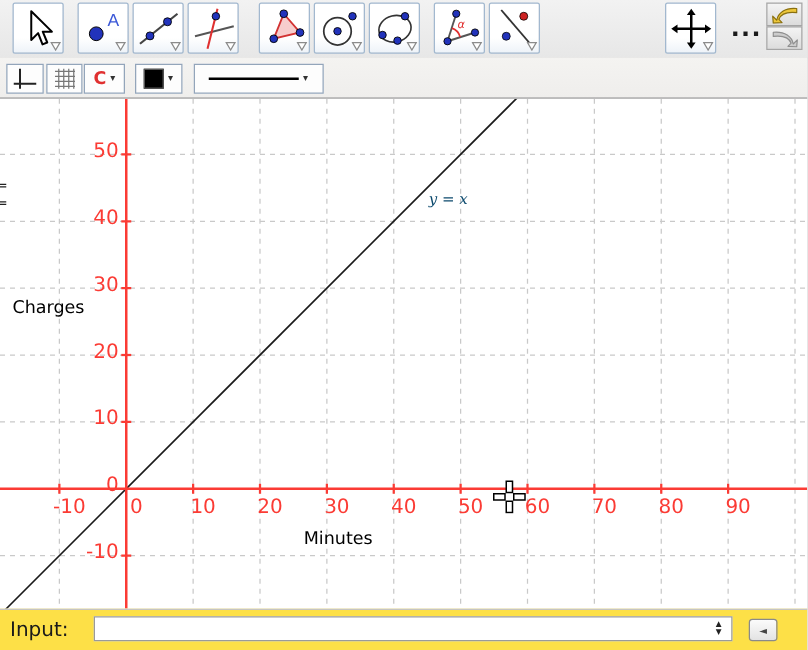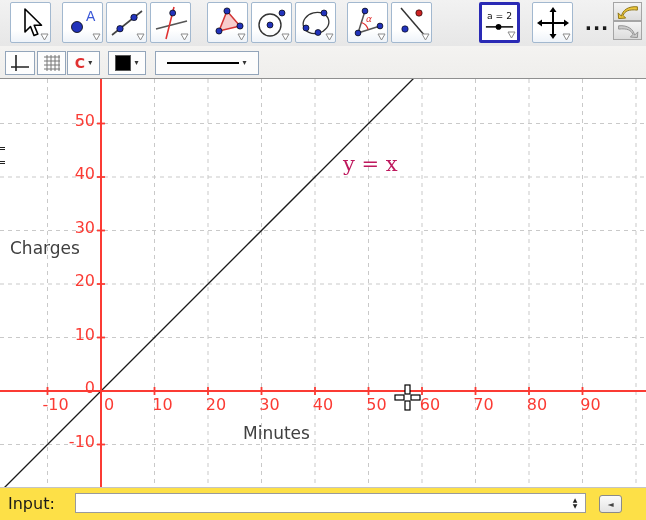--- a/index.html
+++ b/index.html
@@ -24,22 +24,22 @@
   
   #stylebar{position:absolute;left:0;top:46px;width:646px;height:33px;
             background:linear-gradient(#f4f3f1,#efeeec);border-bottom:1px solid #8f8f8f;box-sizing:border-box;}
   .sb-btn{position:absolute;top:5px;height:24px;box-sizing:border-box;background:#fdfdfd;
           border:1px solid #93a5ba;display:flex;align-items:center;justify-content:center;gap:3px;}
   .sb-caret{font-size:8px;color:#333;line-height:8px;}
 
   
   #graphics{position:absolute;left:0;top:79px;width:646px;height:408px;background:#ffffff;overflow:hidden;}
   #graph-svg{position:absolute;left:0;top:0;}
-  .glabel{position:absolute;color:#404040;font-size:17px;white-space:pre;}
-  #curve-label{font-family:"DejaVu Serif","Liberation Serif",serif;font-size:21px;color:#be185d;}
+  .glabel{position:absolute;color:#000000;font-size:14px;white-space:pre;}
+  #curve-label{font-family:"DejaVu Serif","Liberation Serif",serif;font-style:italic;font-size:12px;color:#0c4a6e;}
   #splitter-grip{position:absolute;left:0px;top:68px;width:5px;height:11px;
                  border-top:3px double #222;border-bottom:3px double #222;}
   #cursor{position:absolute;left:394px;top:305px;}
 
   
   #inputbar{position:absolute;left:0;top:487px;width:646px;height:36px;background:#fde047;
             border-top:1px solid #c4c4c4;box-sizing:border-box;}
   #input-label{position:absolute;left:8px;top:6px;font-size:16px;color:#1a1a1a;}
   #input-field{position:absolute;left:75px;top:5px;width:511px;height:20px;box-sizing:border-box;
                border:1px solid #9a9a9a;background:#ffffff;font-size:13px;padding:0 14px 0 4px;}
@@ -152,30 +152,20 @@
         <line x1="7" y1="3" x2="31" y2="31" stroke="#333" stroke-width="1.5"></line>
         <circle cx="25" cy="8" r="3.2" fill="#cc2222" stroke="#000" stroke-width="0.6"></circle>
         <circle cx="11" cy="24" r="3.2" fill="#2233bb" stroke="#000" stroke-width="0.6"></circle>
       </svg>
       <svg class="dd" width="9" height="8">
           <polygon points="1,1 8,1 4.5,7" fill="#fff" stroke="#8b8b8b"></polygon>
         </svg>
     </div>
 
 
-    <div class="tb-btn selected" style="left:479px">
-      <svg width="36" height="36" viewBox="0 0 36 36">
-        <text x="18" y="14" font-size="9.5" fill="#111" text-anchor="middle">a = 2</text>
-        <line x1="4" y1="22" x2="32" y2="22" stroke="#000" stroke-width="1.5"></line>
-        <circle cx="17" cy="22" r="2.9" fill="#000"></circle>
-      </svg>
-      <svg class="dd" width="9" height="8">
-          <polygon points="1,1 8,1 4.5,7" fill="#fff" stroke="#8b8b8b"></polygon>
-        </svg>
-    </div>
 
     <div class="tb-btn" style="left:532px">
       <svg width="36" height="36" viewBox="0 0 36 36">
         <path d="M18 6 L18 30 M6 18 L30 18" stroke="#000" stroke-width="2"></path>
         <path d="M18 2 L14.5 7 L21.5 7 Z" fill="#000"></path>
         <path d="M18 34 L14.5 29 L21.5 29 Z" fill="#000"></path>
         <path d="M2 18 L7 14.5 L7 21.5 Z" fill="#000"></path>
         <path d="M34 18 L29 14.5 L29 21.5 Z" fill="#000"></path>
       </svg>
       <svg class="dd" width="9" height="8">

